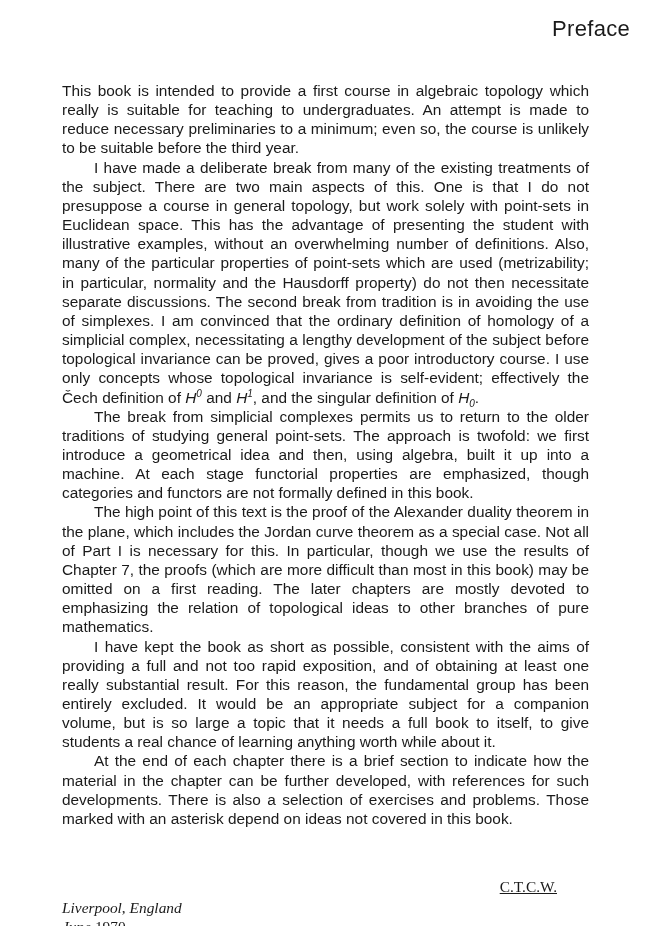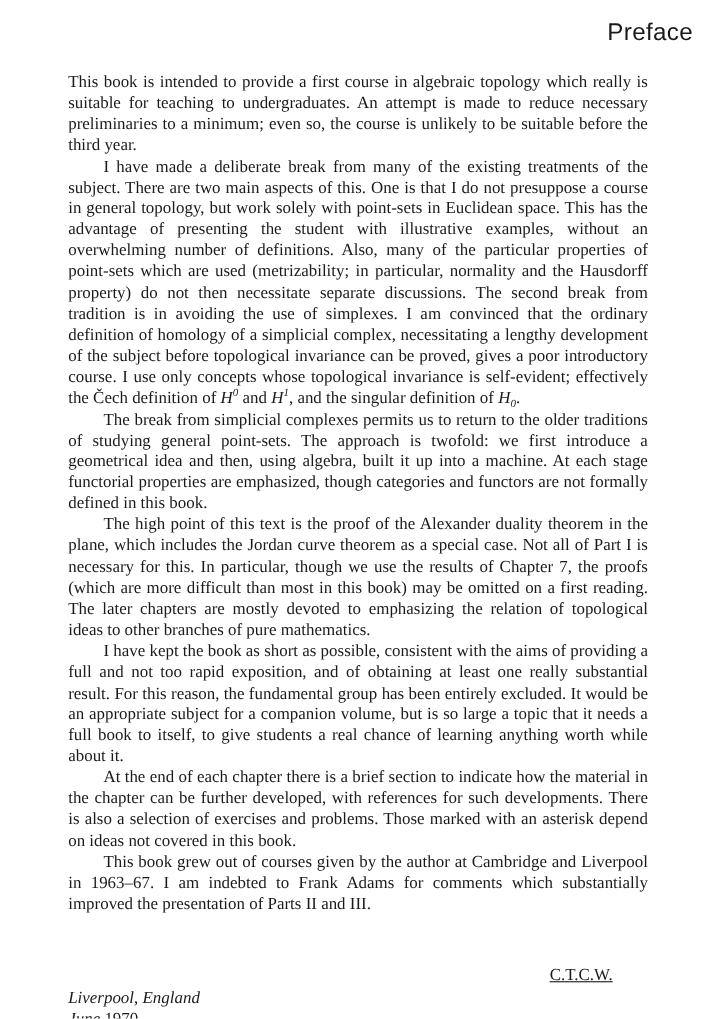--- a/index.html
+++ b/index.html
@@ -3,22 +3,22 @@
 <meta charset="utf-8">
 <style>
   html, body { margin: 0; padding: 0; background: #ffffff; }
   body { width: 650px; height: 926px; position: relative; overflow: hidden; color: #1a1a1a; }
   .title {
     position: absolute; right: 20px; top: 16px;
     font-family: "Liberation Sans", sans-serif; font-weight: normal; font-size: 22px; letter-spacing: 0.3px;
     margin: 0;
   }
   .body-text {
-    position: absolute; left: 62px; top: 65px; width: 527px;
-    font-family: Liberation Serif, serif; font-size: 15.4px; line-height: 19.15px;
+    position: absolute; left: 62px; top: 81px; width: 527px;
+    font-family: Liberation Sans, sans-serif; font-size: 15.4px; line-height: 19.15px;
     text-align: justify; hyphens: manual;
   }
   .body-text p { margin: 0; text-indent: 0; }
   .body-text p.indent { text-indent: 32px; }
   .sig {
     position: absolute; top: 877px; left: 62px; width: 527px;
     font-family: "Liberation Serif", serif; font-size: 15.4px; line-height: 19.15px;
   }
   .sig .left { position: absolute; left: 0; top: 0; margin-top: 21px; }
   .sig .right { position: absolute; right: 32px; top: 0; text-decoration: underline; }
@@ -30,21 +30,20 @@
 
 <h1 class="title">Preface</h1>
 
 <div class="body-text">
   <p>This book is intended to provide a first course in algebraic topology which really is suitable for teaching to undergraduates.  An attempt is made to reduce necessary preliminaries to a minimum; even so, the course is unlikely to be suitable before the third year.</p>
   <p class="indent"><span>I have made a deliberate break from many of the existing treatments of the subject.  There are two main aspects of this.  One is that I do not presuppose a course in general topology, but work solely with point-sets in Euclidean space.  This has the advantage of presenting the student with illustrative examples, without an overwhelming number of definitions.  Also, many of the particular properties of point-sets which are used (metrizability; in particular, normality and the Hausdorff property) do not then necessitate separate discussions.  The second break from tradition is in avoiding the use of simplexes. I am convinced that the ordinary definition of homology of a simplicial complex, necessitating a lengthy development of the subject before topological invariance can be proved, gives a poor introductory course. I use only concepts whose topological invariance is self-evident; effectively the Čech definition of </span><span class="it"><span>H</span><sup>0</sup></span><span> and </span><span class="it"><span>H</span><sup>1</sup></span><span>, and the singular definition of </span><span class="it"><span>H</span><sub>0</sub></span><span>.</span></p>
   <p class="indent">The break from simplicial complexes permits us to return to the older traditions of studying general point-sets.  The approach is twofold: we first introduce a geometrical idea and then, using algebra, built it up into a machine. At each stage functorial properties are emphasized, though categories and functors are not formally defined in this book.</p>
   <p class="indent">The high point of this text is the proof of the Alexander duality theorem in the plane, which includes the Jordan curve theorem as a special case.  Not all of Part I is necessary for this.  In particular, though we use the results of Chapter 7, the proofs (which are more difficult than most in this book) may be omitted on a first reading.  The later chapters are mostly devoted to emphasizing the relation of topological ideas to other branches of pure mathematics.</p>
   <p class="indent">I have kept the book as short as possible, consistent with the aims of providing a full and not too rapid exposition, and of obtaining at least one really substantial result.  For this reason, the fundamental group has been entirely excluded.  It would be an appropriate subject for a companion volume, but is so large a topic that it needs a full book to itself, to give students a real chance of learning anything worth while about it.</p>
   <p class="indent">At the end of each chapter there is a brief section to indicate how the material in the chapter can be further developed, with references for such developments. There is also a selection of exercises and problems.  Those marked with an asterisk depend on ideas not covered in this book.</p>
-  <p class="indent">This book grew out of courses given by the author at Cambridge and Liverpool in 1963–67.  I am indebted to Frank Adams for comments which substantially improved the presentation of Parts II and III.</p>
 </div>
 
 <div class="sig">
   <div class="left">
     <div><span class="it">Liverpool</span><span>, </span><span class="it">England</span></div>
     <div><span class="it">June</span><span> 1970</span></div>
   </div>
   <div class="right">C.T.C.W.</div>
 </div>
 

